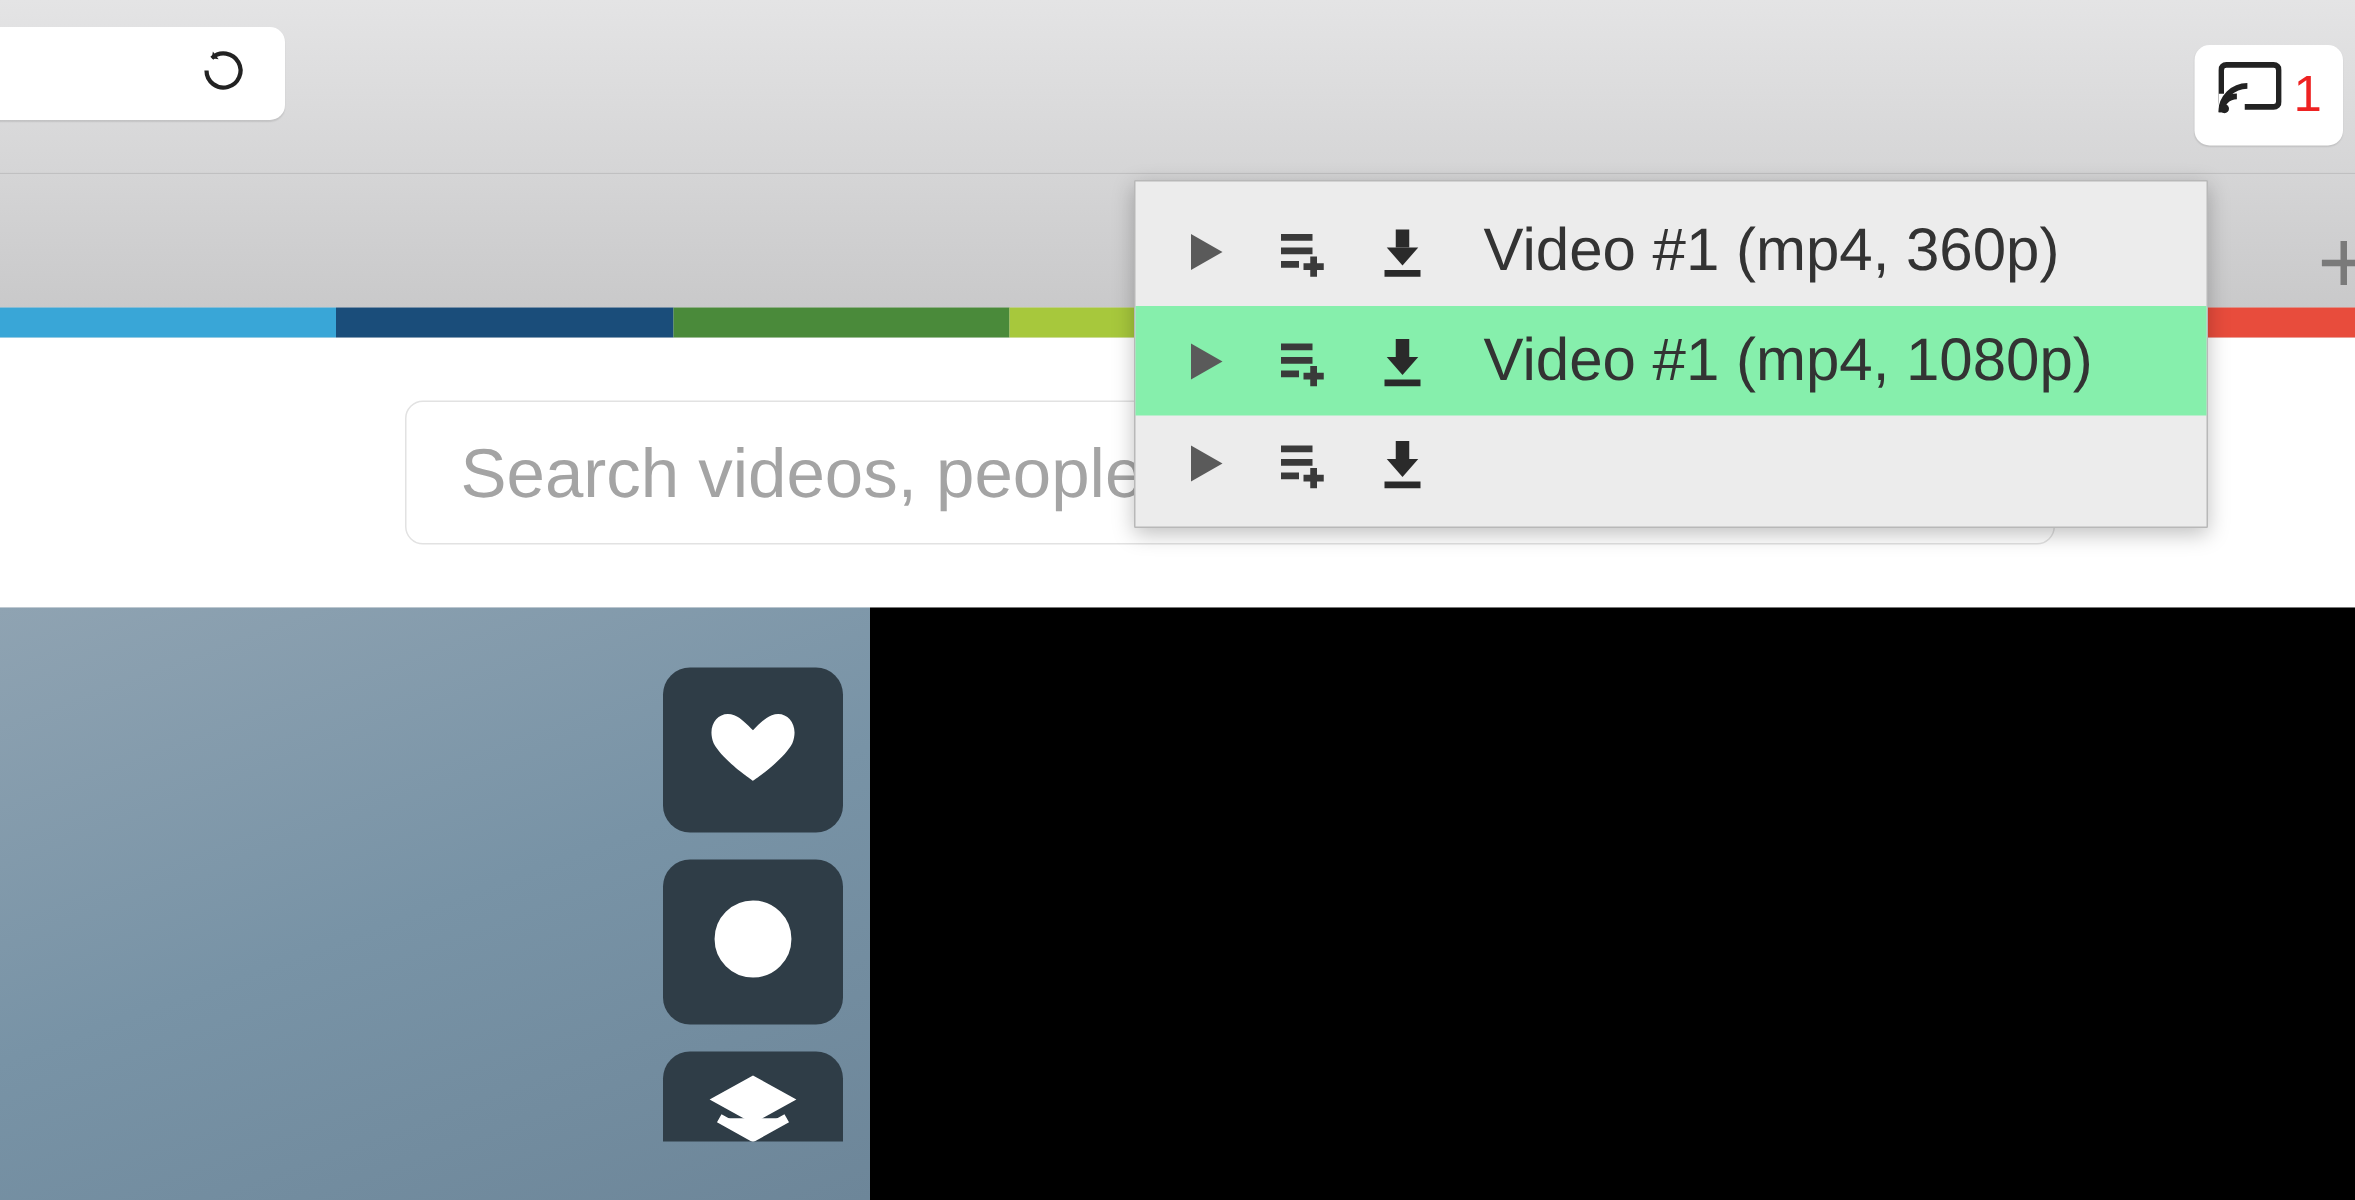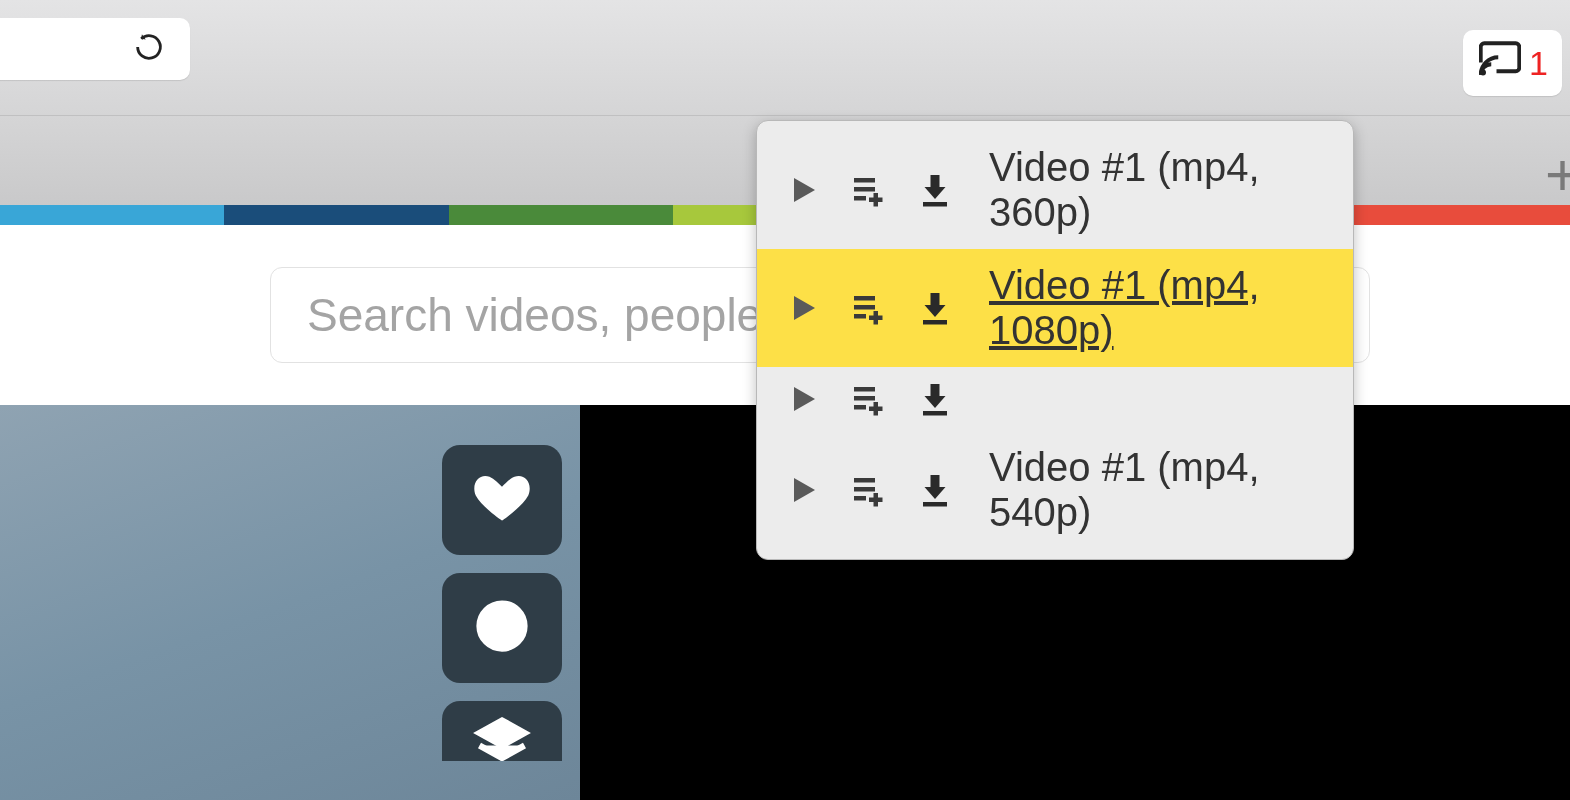--- a/index.html
+++ b/index.html
@@ -113,37 +113,37 @@
   .video-black {
     flex: 1;
     background: #000;
   }
 
   
   .dropdown {
     position: absolute;
     top: 120px;
     left: 756px;
-    width: 598px;
+    width: 716px;
     background: #ececec;
     border: 1px solid #b8b8b8;
-    border-radius: 12px;
+    border-radius: 1px;
     box-shadow: 0 4px 14px rgba(0,0,0,0.25);
     padding: 10px 0;
   }
   .dropdown-row {
     display: flex;
     align-items: center;
     gap: 30px;
     padding: 14px 28px;
     font-size: 40px;
     color: #333;
     cursor: pointer;
   }
-  .dropdown-row.hover { background: #fde047; text-decoration: underline; }
+  .dropdown-row.hover { background: #86efac; }
   .dropdown-row .play-icon svg,
   .dropdown-row .queue-icon svg,
   .dropdown-row .download-icon svg { width: 36px; height: 36px; display:block; }
   .dropdown-row .label { flex: 1; margin-left: 6px; }
 
   .plus-icon {
     position: absolute;
     top: 140px;
     right: -10px;
     color: #7a7a7a;
@@ -291,37 +291,13 @@
         </svg>
       </span>
       <span class="download-icon">
         <svg viewBox="0 0 24 24" fill="#2a2a2a">
           <rect x="9" y="2" width="6" height="8"></rect>
           <path d="M5 10h14l-7 8z"></path>
           <rect x="4" y="20" width="16" height="3"></rect>
         </svg>
       </span>
     </div>
-    <div class="dropdown-row">
-      <span class="play-icon">
-        <svg viewBox="0 0 24 24" fill="#5a5a5a">
-          <path d="M6 4l14 8-14 8z"></path>
-        </svg>
-      </span>
-      <span class="queue-icon">
-        <svg viewBox="0 0 24 24" fill="#3a3a3a">
-          <rect x="2" y="4" width="14" height="3"></rect>
-          <rect x="2" y="10" width="14" height="3"></rect>
-          <rect x="2" y="16" width="8" height="3"></rect>
-          <rect x="15" y="14" width="3" height="9"></rect>
-          <rect x="12" y="17" width="9" height="3"></rect>
-        </svg>
-      </span>
-      <span class="download-icon">
-        <svg viewBox="0 0 24 24" fill="#2a2a2a">
-          <rect x="9" y="2" width="6" height="8"></rect>
-          <path d="M5 10h14l-7 8z"></path>
-          <rect x="4" y="20" width="16" height="3"></rect>
-        </svg>
-      </span>
-      <span class="label">Video #1 (mp4, 540p)</span>
-    </div>
   </div>
 
 </body></html>

